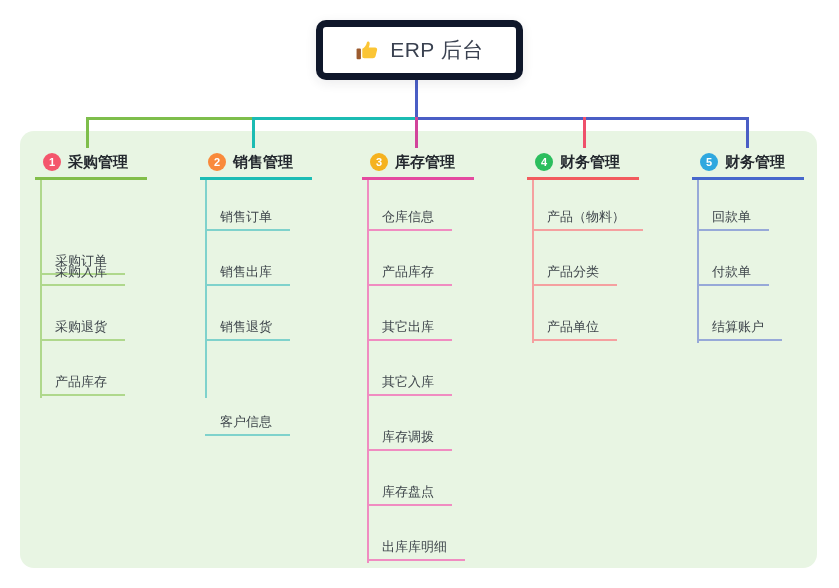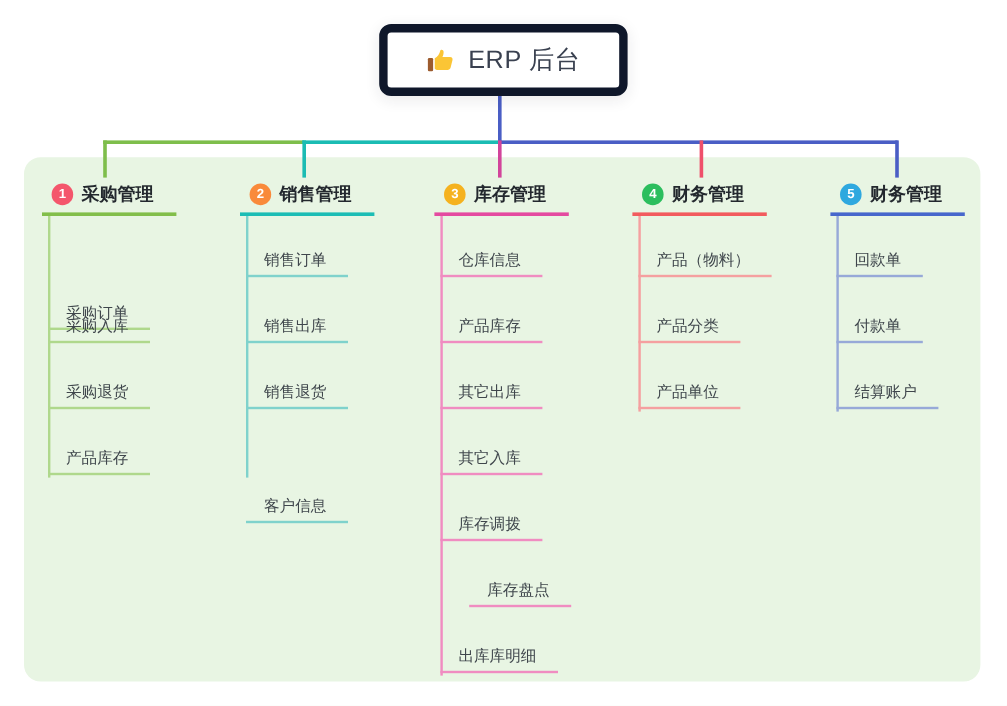--- a/index.html
+++ b/index.html
@@ -138,21 +138,21 @@
           <span class="badge" style="background: rgb(245, 178, 31);">3</span>
           <span class="branch-label">库存管理</span>
         </div>
         <div class="children">
           <div class="vline" style="background: rgb(240, 140, 193); height: 383px;"></div>
           <div class="child" style="top: 25px; border-bottom-color: rgb(240, 140, 193);">仓库信息</div>
           <div class="child" style="top: 80px; border-bottom-color: rgb(240, 140, 193);">产品库存</div>
           <div class="child" style="top: 135px; border-bottom-color: rgb(240, 140, 193);">其它出库</div>
           <div class="child" style="top: 190px; border-bottom-color: rgb(240, 140, 193);">其它入库</div>
           <div class="child" style="top: 245px; border-bottom-color: rgb(240, 140, 193);">库存调拨</div>
-          <div class="child" style="top: 300px; border-bottom-color: rgb(240, 140, 193); margin-left: 24px;">库存盘点</div>
+          <div class="child" style="top: 300px; border-bottom-color: rgb(240, 140, 193);">库存盘点</div>
           <div class="child" style="top: 355px; border-bottom-color: rgb(240, 140, 193);">出库库明细</div>
         </div>
       </div>
       <div class="branch" style="left: 527px; top: 147px;">
         <div class="branch-title" style="border-bottom-color: rgb(242, 91, 94);">
           <span class="badge" style="background: rgb(44, 190, 94);">4</span>
           <span class="branch-label">财务管理</span>
         </div>
         <div class="children">
           <div class="vline" style="background: rgb(245, 160, 160); height: 163px;"></div>

